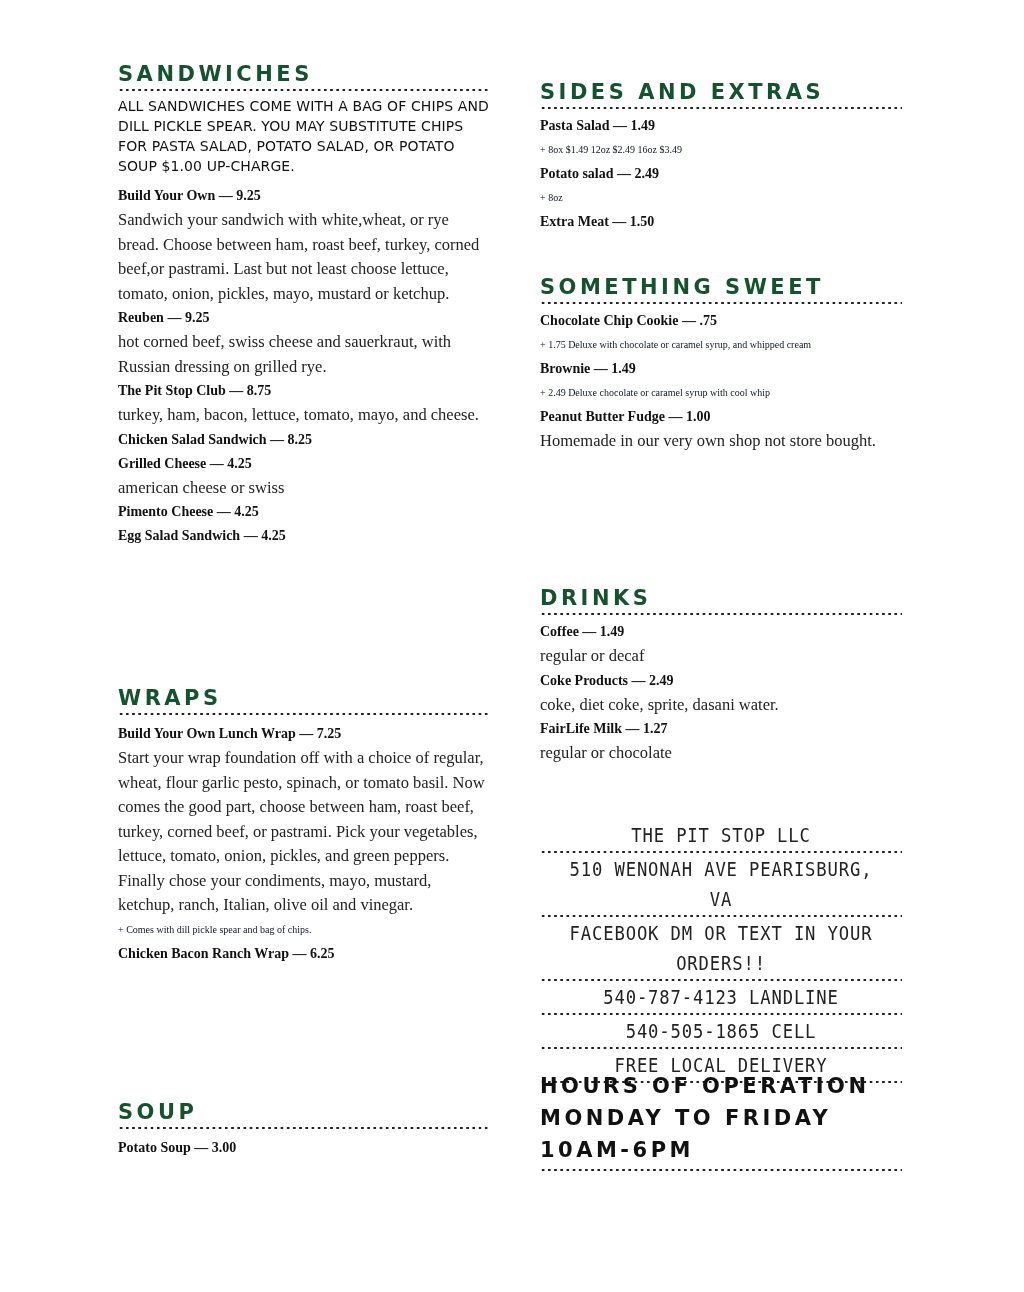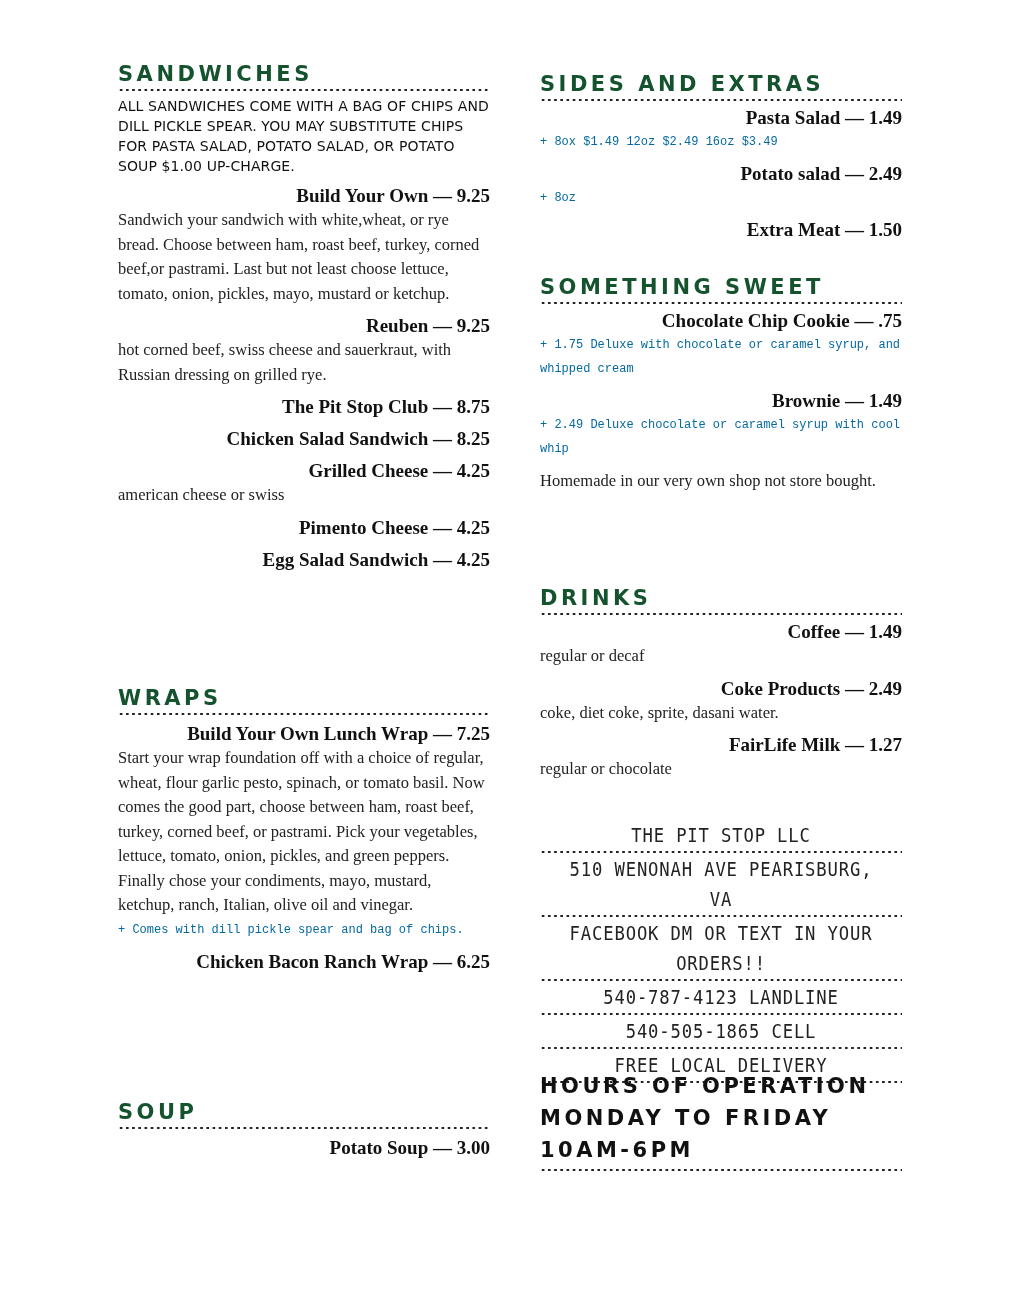--- a/index.html
+++ b/index.html
@@ -17,24 +17,24 @@
   }
   .dots {
     height: 4px; margin-top: 2px;
     background-image: radial-gradient(circle, #222 1.1px, transparent 1.3px);
     background-size: 6.2px 4px; background-repeat: repeat-x;
   }
   .note {
     font-family: "DejaVu Sans", "Liberation Sans", sans-serif;
     font-size: 14px; line-height: 20px; color: #111; margin-top: 4px; letter-spacing: 0.1px;
   }
-  .item { margin-top: 8px; }
-  .item-title { font-family: "Liberation Serif", "DejaVu Serif", serif; font-size: 19px; line-height: 24px; color: #111; font-weight: 600; text-align: right; }
+  .item { margin-top: 0; }
+  .item-title { font-family: "Liberation Serif", "DejaVu Serif", serif; font-size: 14px; line-height: 24px; color: #111; font-weight: 600; }
   .item-desc { font-family: "Liberation Serif", "DejaVu Serif", serif; font-size: 16.5px; line-height: 24.5px; color: #222; }
-  .item-sub { font-family: Liberation Mono, monospace; font-size: 12px; line-height: 24px; color: #0369a1; }
+  .item-sub { font-family: Liberation Serif, serif; font-size: 10px; line-height: 24px; color: #0f172a; }
 
   .info { position: absolute; left: 0; width: 362px; text-align: center; }
   .info-line {
     font-family: "DejaVu Sans Mono", "Liberation Mono", monospace;
     font-size: 20px; line-height: 30px; letter-spacing: 1px; color: #222;
     transform: scaleX(0.86); transform-origin: center;
     white-space: nowrap;
   }
   .info .dots { margin-top: 0; }
   .hours-line {
@@ -55,20 +55,21 @@
     <div class="item" style="margin-top:8px;">
       <div class="item-title">Build Your Own — 9.25</div>
       <div class="item-desc">Sandwich your sandwich with white,wheat, or rye bread. Choose between  ham, roast beef, turkey, corned beef,or pastrami.  Last but not least choose  lettuce, tomato, onion, pickles, mayo, mustard or ketchup.</div>
     </div>
     <div class="item">
       <div class="item-title">Reuben — 9.25</div>
       <div class="item-desc">hot corned beef, swiss cheese and sauerkraut, with Russian dressing on grilled rye.</div>
     </div>
     <div class="item">
       <div class="item-title">The Pit Stop Club — 8.75</div>
+      <div class="item-desc">turkey, ham, bacon, lettuce, tomato, mayo, and cheese.</div>
     </div>
     <div class="item">
       <div class="item-title">Chicken Salad Sandwich — 8.25</div>
     </div>
     <div class="item">
       <div class="item-title">Grilled Cheese — 4.25</div>
       <div class="item-desc">american cheese or swiss</div>
     </div>
     <div class="item">
       <div class="item-title">Pimento Cheese — 4.25</div>
@@ -95,21 +96,21 @@
     <div class="sec-title">SOUP</div>
     <div class="dots"></div>
     <div class="item" style="margin-top:6px;">
       <div class="item-title">Potato Soup — 3.00</div>
     </div>
   </div>
 </div>
 
 <div class="col col-right">
 
-  <div class="section" style="top:72px;">
+  <div class="section" style="top:80px;">
     <div class="sec-title">SIDES AND EXTRAS</div>
     <div class="dots"></div>
     <div class="item" style="margin-top:4px;">
       <div class="item-title">Pasta Salad — 1.49</div>
       <div class="item-sub">+ 8ox $1.49 12oz $2.49 16oz $3.49</div>
     </div>
     <div class="item">
       <div class="item-title">Potato salad — 2.49</div>
       <div class="item-sub">+ 8oz</div>
     </div>
@@ -123,20 +124,21 @@
     <div class="dots"></div>
     <div class="item" style="margin-top:4px;">
       <div class="item-title">Chocolate Chip Cookie — .75</div>
       <div class="item-sub">+ 1.75 Deluxe with chocolate or caramel syrup, and whipped cream</div>
     </div>
     <div class="item">
       <div class="item-title">Brownie — 1.49</div>
       <div class="item-sub">+ 2.49 Deluxe chocolate or caramel syrup with cool whip</div>
     </div>
     <div class="item">
+      <div class="item-title">Peanut Butter Fudge — 1.00</div>
       <div class="item-desc">Homemade in our very own shop not store bought.</div>
     </div>
   </div>
 
   <div class="section" style="top:586px;">
     <div class="sec-title">DRINKS</div>
     <div class="dots"></div>
     <div class="item" style="margin-top:4px;">
       <div class="item-title">Coffee — 1.49</div>
       <div class="item-desc">regular or decaf</div>

